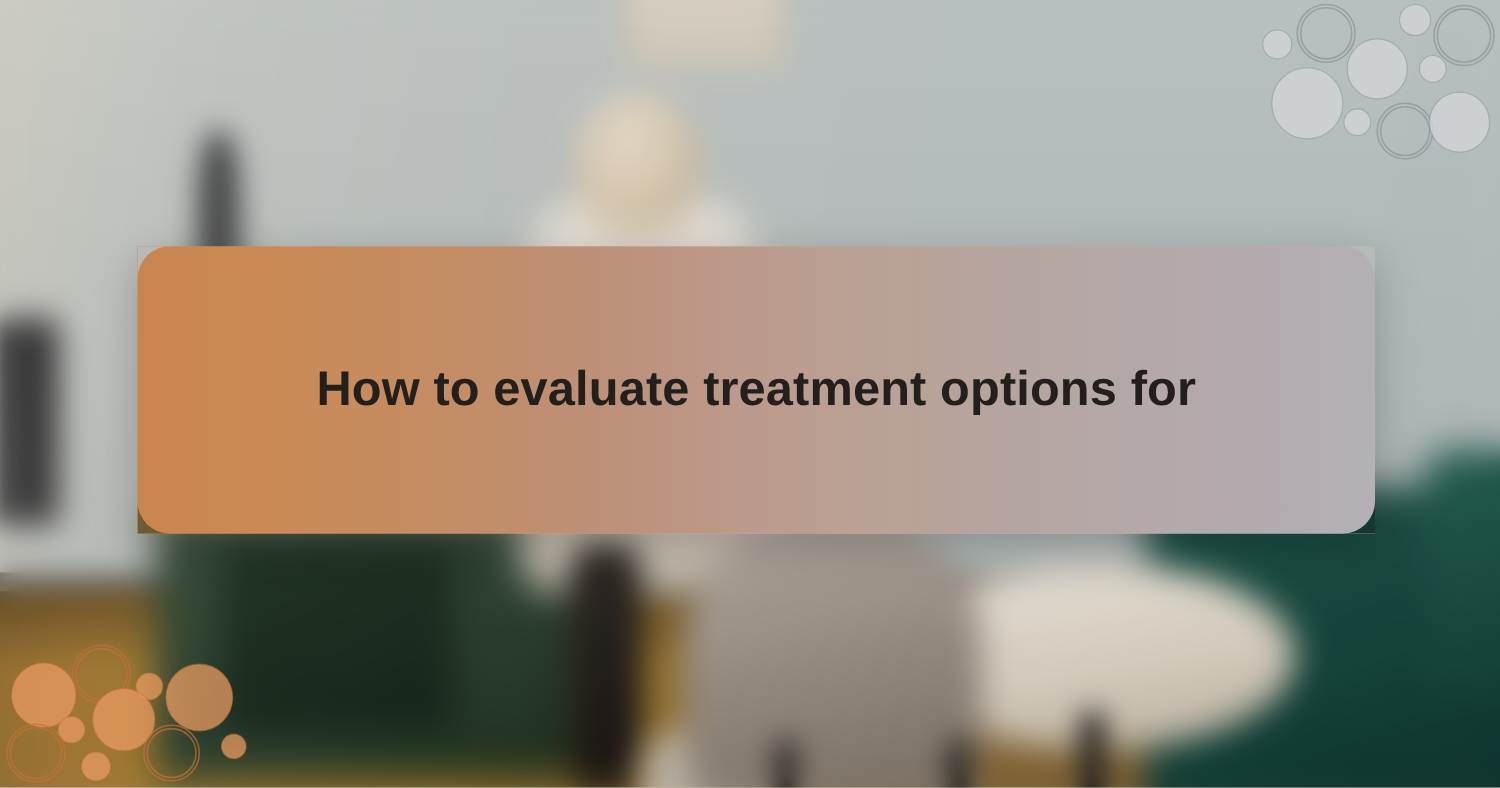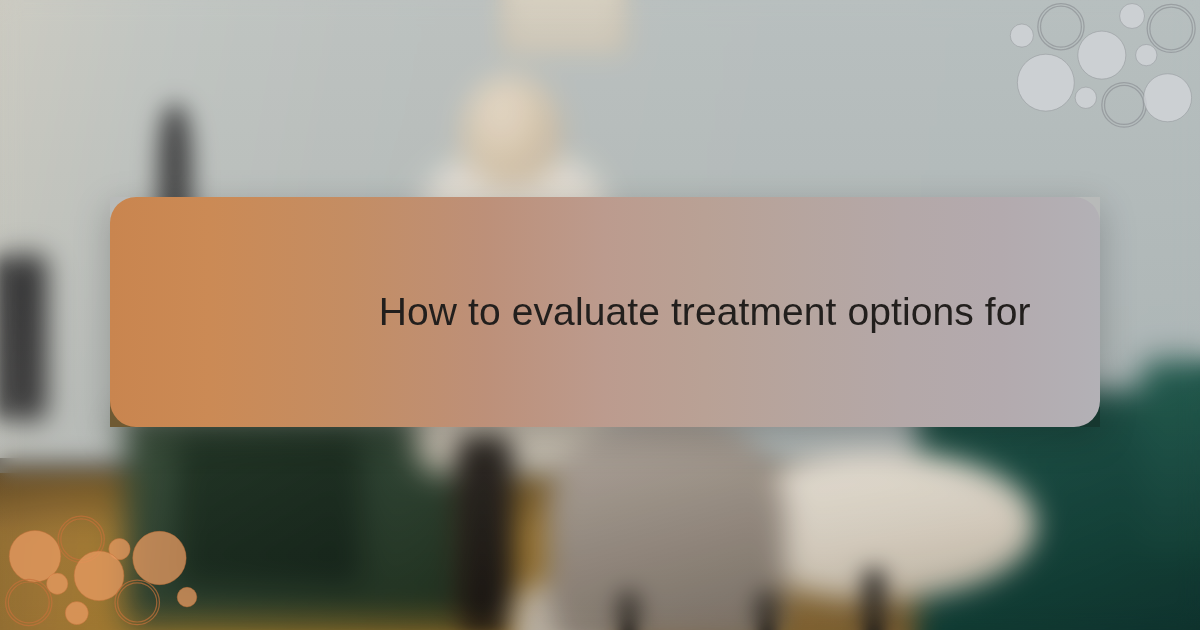--- a/index.html
+++ b/index.html
@@ -199,25 +199,25 @@
   .notch {
     position:absolute; width:26px; height:26px;
     background:transparent;
     pointer-events:none;
   }
   .notch svg { display:block; }
 
   #card-text {
     position:relative;
     width:86%;
-    text-align:right;
+    text-align:center;
     color:#221f1d;
     font-size:39px;
     line-height:56px;
-    font-weight:400;
+    font-weight:700;
     letter-spacing:.1px;
     z-index:2;
   }
 </style>
 </head>
 <body>
 
 <div id="stage">
 
   <div class="photo">

